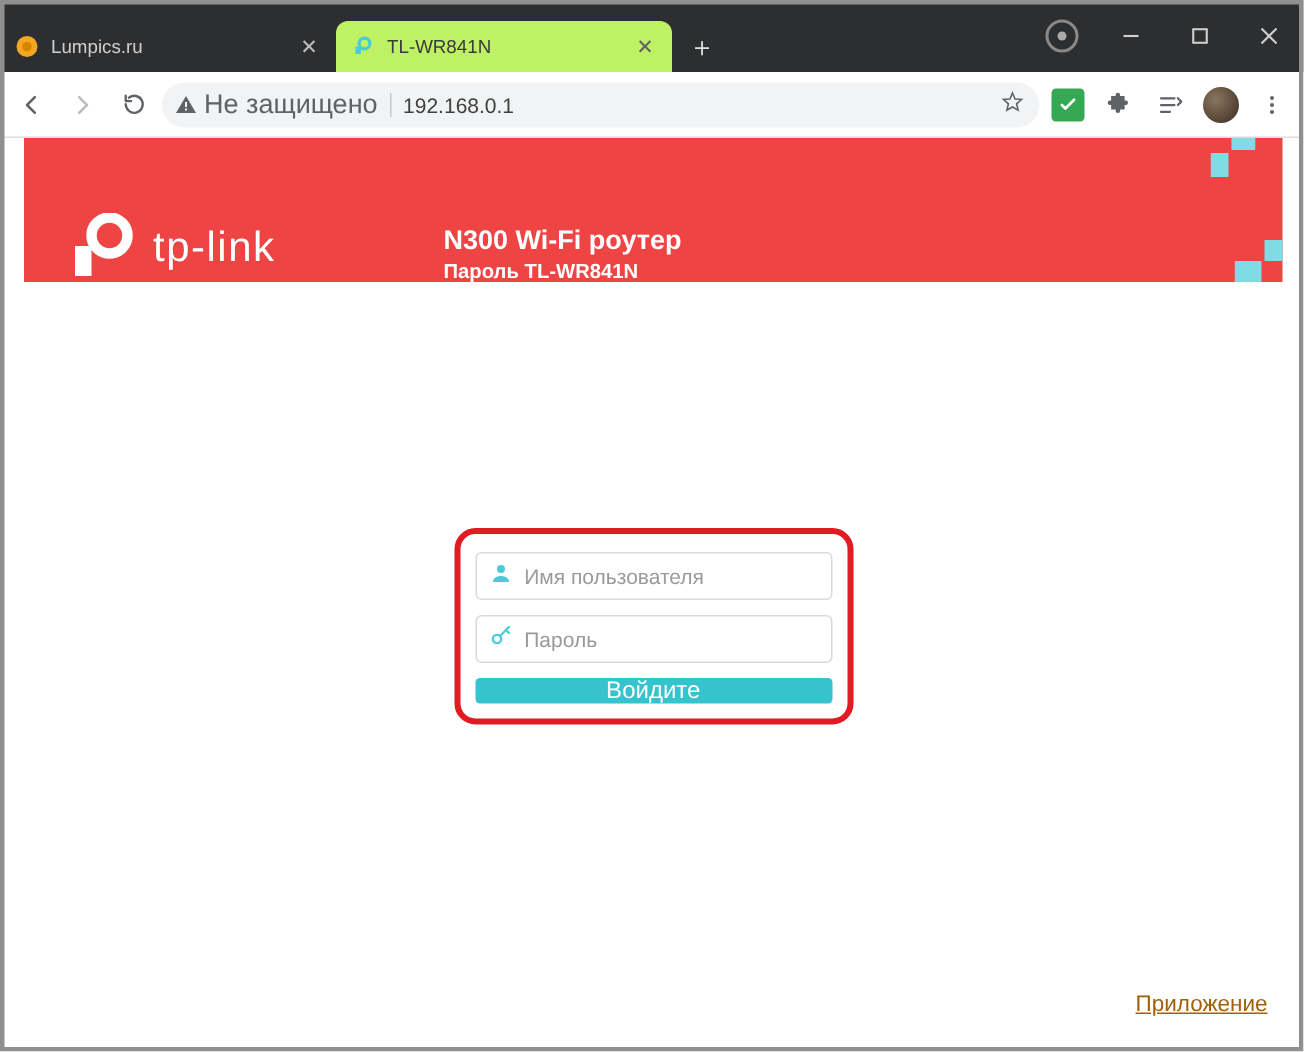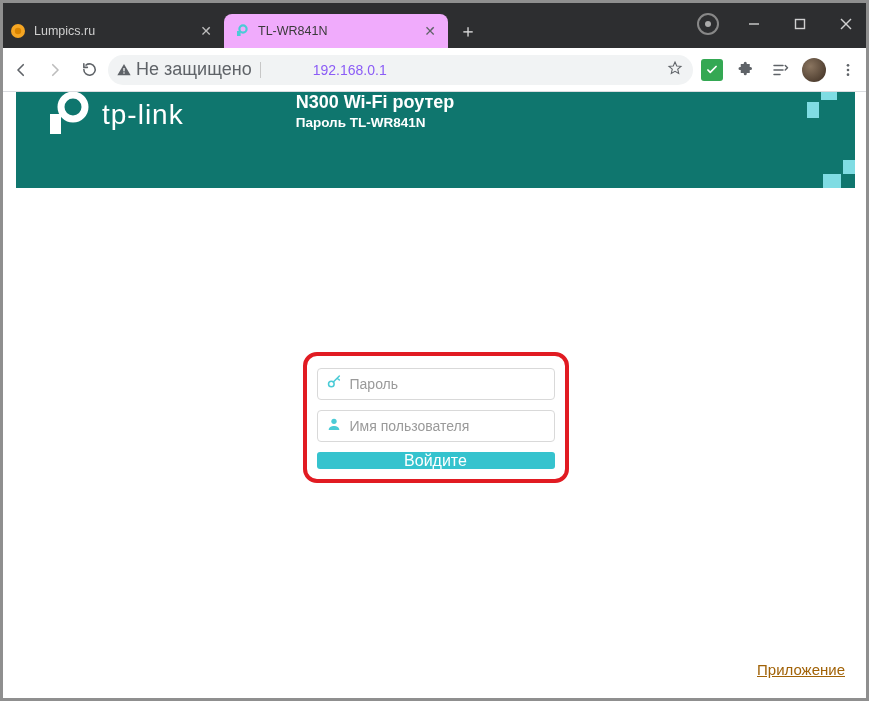--- a/index.html
+++ b/index.html
@@ -22,21 +22,21 @@
     padding: 0 10px;
     font-size: 12.5px;
     color: #cfcfcf;
     position: relative;
   }
   .tab .fav { width:16px; height:16px; display:flex; align-items:center; justify-content:center; flex:0 0 16px;}
   .tab .title { flex:1; white-space:nowrap; overflow:hidden; text-overflow:ellipsis; }
   .tab .close-x { width:16px; height:16px; display:flex; align-items:center; justify-content:center; color:#bdbdbd; font-size:14px;}
   .tab.inactive { background:#2d2e30; }
   .tab.active {
-    background:#f0abfc; color:#3a3a3a;
+    background:#bef264; color:#3a3a3a;
     border-radius:8px 8px 0 0;
   }
   .tab.active .close-x { color:#5f6368; }
   .newtab {
     width:28px; height:28px; margin:0 4px 3px 6px;
     display:flex; align-items:center; justify-content:center;
     color:#e0e0e0; font-size:18px; border-radius:50%;
   }
   .winspacer { flex:1; }
   .media-dot {
@@ -59,34 +59,34 @@
   .tbtn.dis { color:#bdbdbd; }
   .omnibox {
     flex:1; height:30px;
     background:#f1f3f4; border-radius:15px;
     display:flex; align-items:center;
     padding:0 8px; gap:8px;
     color:#5f6368; font-size:14px;
   }
   .omni-warn { display:flex; align-items:center; gap:4px; font-size:18px; color:#5f6368;}
   .omni-sep { width:1px; height:16px; background:#c7c7c7; }
-  .omni-url { color:#8b5cf6; flex:1;margin-left:44px; }
+  .omni-url { color:#404040; flex:1; }
   .omni-star { width:18px; }
   .ext-badge {
     width:22px; height:22px; background:#34a853; border-radius:3px;
     display:flex; align-items:center; justify-content:center;
   }
   .avatar { width:24px; height:24px; border-radius:50%; background: radial-gradient(circle at 35% 35%, #8a7560, #3b2c20); }
 
   
   .page { position:absolute; left:16px; right:14px; top:92px; bottom:17px; background:#fff; }
   .hero {
     height:96px;
-    background:#0f766e;
-    display:flex; align-items:flex-start;
+    background:#ef4444;
+    display:flex; align-items:flex-end;
     padding-left:28px;
     gap:64px;
     position:relative;
     overflow:hidden;
   }
   .brand { display:flex; align-items:center; gap:12px; color:#fff; }
   .brand-text { font-size:28px; font-weight:400; letter-spacing:1px; }
   .model { color:#fff;margin-left:48px; }
   .model .line1 { font-size:18px; font-weight:700; }
   .model .line2 { font-size:13.5px; font-weight:700; margin-top:2px; }
@@ -266,34 +266,34 @@
     <svg class="hero-corner-br" width="34" height="30">
         <rect x="0" y="14" width="18" height="16" fill="#7fdce3"></rect>
         <rect x="20" y="0" width="14" height="14" fill="#7fdce3"></rect>
       </svg>
   </div>
 
   <div class="login-box">
     <div class="field">
       <span class="field-icon">
         <svg width="16" height="16" viewBox="0 0 24 24">
+            <circle cx="12" cy="8" r="4" fill="#4acbd6"></circle>
+            <path d="M4 21c0-4 4-6 8-6s8 2 8 6" fill="#4acbd6"></path>
+          </svg>
+      </span>
+      <input type="text" placeholder="Имя пользователя" style="">
+    </div>
+    <div class="field">
+      <span class="field-icon">
+        <svg width="16" height="16" viewBox="0 0 24 24">
             <circle cx="8" cy="15" r="4.2" fill="none" stroke="#4acbd6" stroke-width="2.3"></circle>
             <path d="M11 12 L20 3 M17 6l3 3" stroke="#4acbd6" stroke-width="2.3" fill="none" stroke-linecap="round"></path>
           </svg>
       </span>
       <input type="password" placeholder="Пароль" style="">
     </div>
-    <div class="field">
-      <span class="field-icon">
-        <svg width="16" height="16" viewBox="0 0 24 24">
-            <circle cx="12" cy="8" r="4" fill="#4acbd6"></circle>
-            <path d="M4 21c0-4 4-6 8-6s8 2 8 6" fill="#4acbd6"></path>
-          </svg>
-      </span>
-      <input type="text" placeholder="Имя пользователя" style="">
-    </div>
     <button class="login-btn">Войдите</button>
   </div>
 
   <a class="app-link" href="#">Приложение</a>
 </div>
 
 <div class="outer-frame"></div>
 
 </body></html>

